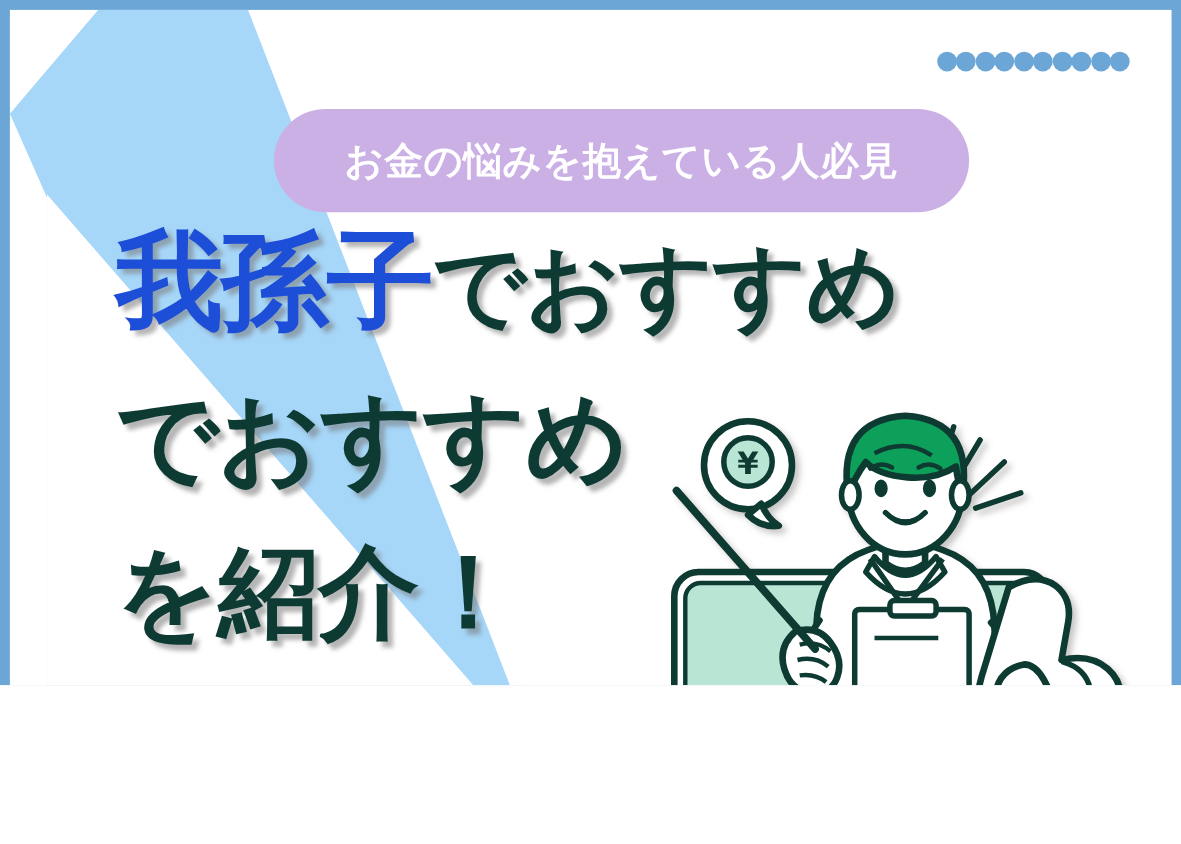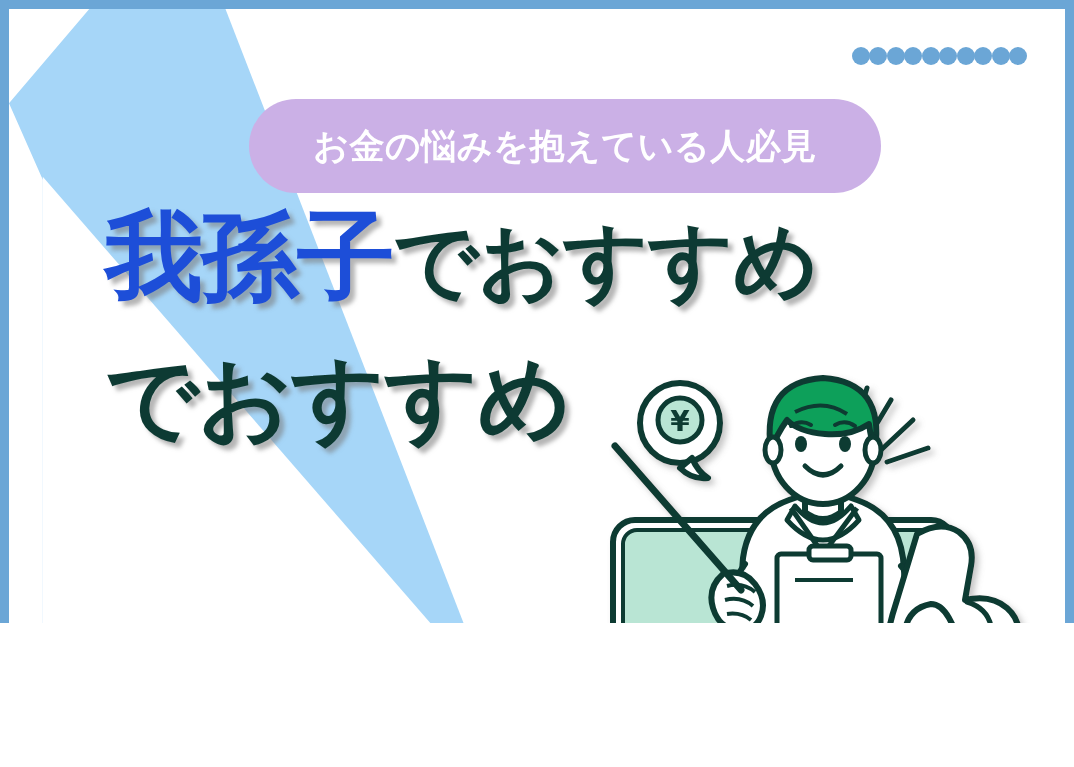--- a/index.html
+++ b/index.html
@@ -217,20 +217,23 @@
     <div class="badge">
       <span class="badge-text">お金の悩みを抱えている人必見</span>
     </div>
 
     <div class="headline">
       <span class="hl-line line1">
         <span class="hl-strong">我孫子</span><span class="hl-normal">でおすすめ</span>
       </span>
       <span class="hl-line line2">
         <span class="hl-normal">でおすすめ</span>
+      </span>
+      <span class="hl-line line3">
+        <span class="hl-normal">を紹介！</span>
       </span>
     </div>
 
     <div class="illustration">
       <svg viewBox="0 0 470 400" xmlns="http://www.w3.org/2000/svg">
         <defs>
           <filter id="softshadow" x="-20%" y="-20%" width="150%" height="150%">
             <feDropShadow dx="4" dy="4" stdDeviation="3" flood-color="#808080" flood-opacity="0.45"></feDropShadow>
           </filter>
           <clipPath id="screenclip">

